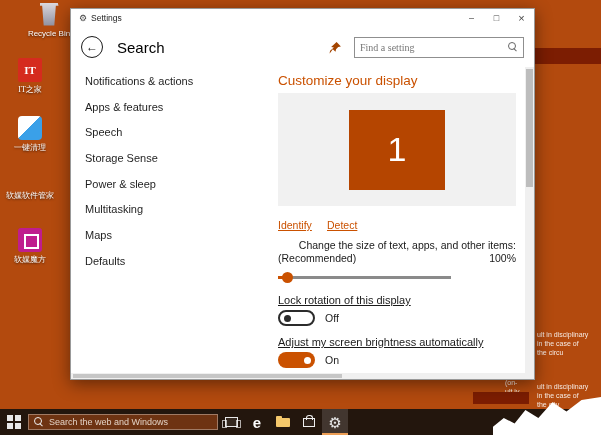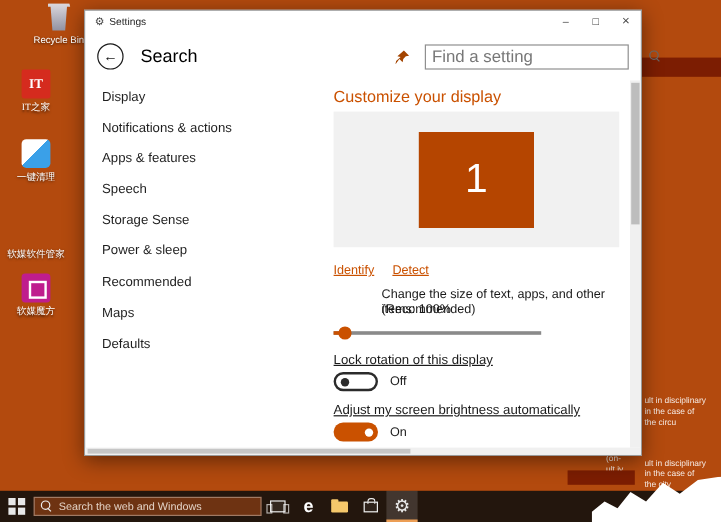--- a/index.html
+++ b/index.html
@@ -13,21 +13,21 @@
   #frag-a { left:537px; top:330px; }
   #frag-b { left:537px; top:382px; }
   #frag-c { left:505px; top:378px; }
   .redact { position:absolute; background:var(--redaction,#7c1d02); z-index:1; }
   #redact-1 { left:519px; top:48px; width:82px; height:16px; }
   #redact-2 { left:473px; top:392px; width:56px; height:12px; }
 
   
   .dicon { position:absolute; left:4px; width:52px; text-align:center; z-index:2; cursor:default; }
   #dicon-0 { top:2px;margin-left:19px; } #dicon-1 { top:58px;font-family:Liberation Serif, serif; } #dicon-2 { top:116px; }
-  #dicon-3 { top:180px; } #dicon-4 { top:228px; }
+  #dicon-3 { top:164px; } #dicon-4 { top:228px; }
   .dicon .ic { margin:0 auto; width:24px; height:24px; display:flex; align-items:center; justify-content:center; }
   .dicon .lbl { margin-top:3px; font-size:8px; color:#fff; text-shadow:0 1px 2px rgba(0,0,0,.65); line-height:9px; }
   .ic-bin { width:19px; height:23px; background:linear-gradient(180deg,#dfe4ef,#8d97ad);
             clip-path:polygon(4% 0,96% 0,100% 14%,86% 14%,78% 100%,22% 100%,14% 14%,0 14%); opacity:.92; }
   .ic-it  { background:#d52b1e; color:#fff; font-weight:bold; font-size:11px; border-radius:2px; }
   .ic-clean { border-radius:4px; background:linear-gradient(135deg,#ffffff 46%,#3aa0e8 46%); }
   .ic-grid { display:grid; grid-template-columns:11px 11px; grid-template-rows:11px 11px; gap:2px; }
   .ic-grid i { display:block; border-radius:2px; }
   .ic-grid i:nth-child(1){background:#43a047;} .ic-grid i:nth-child(2){background:#fbc02d;}
   .ic-grid i:nth-child(3){background:#1e88e5;} .ic-grid i:nth-child(4){background:#e53935;}
@@ -45,42 +45,42 @@
         font-size:9px; color:#444; cursor:default; }
   .wc.close { font-size:11px; }
 
   #header { height:40px; display:flex; align-items:center; padding:0 10px; }
   #back-btn { width:22px; height:22px; border:1.5px solid #1a1a1a; border-radius:50%;
               display:flex; align-items:center; justify-content:center; font-size:12px; color:#1a1a1a; }
   #page-title { font-size:15px; color:#000; margin-left:14px; }
   #hdr-spacer { flex:1; }
   #pin { margin-right:12px; display:flex; }
   #find-box { width:170px; height:21px; border:1px solid #8f8f8f; display:flex; align-items:center; padding:0 5px; }
-  #find-box input { flex:1; border:none; outline:none; font-size:14px; color:#333; background:transparent;
-                    font-family:Liberation Sans, sans-serif; }
+  #find-box input { flex:1; border:none; outline:none; font-size:10px; color:#333; background:transparent;
+                    font-family:Liberation Serif, serif; }
   #find-box input::placeholder { color:#777; }
   .mag { position:relative; width:10px; height:10px; flex:0 0 auto; }
   .mag::before { content:""; position:absolute; left:0; top:0; width:6px; height:6px;
                  border:1.3px solid #666; border-radius:50%; }
   .mag::after { content:""; position:absolute; left:6px; top:6px; width:4px; height:1.4px;
                 background:#666; transform:rotate(45deg); transform-origin:0 0; }
 
   #win-body { position:absolute; left:0; top:58px; right:0; bottom:6px; }
   #sidebar { position:absolute; left:0; top:2px; width:190px; bottom:0; overflow:hidden; }
   .side-item { height:25.7px; line-height:25.7px; padding-left:14px; font-size:11px; color:#1f1f1f; cursor:default; }
 
-  #content { position:absolute; left:207px; right:18px; top:0; bottom:0; }
+  #content { position:absolute; left:207px; right:18px; top:0; bottom:0;text-align:right; }
   #cust-heading { position:absolute; top:6px; font-size:13.5px; color:var(--accent,#ca5100); }
   #preview { position:absolute; top:26px; left:0; right:0; height:113px; background:#f1f1f1;
              display:flex; align-items:center; justify-content:center; }
   #monitor { width:96px; height:80px; background:var(--monitor_fill,#b54500); color:#fff;
              display:flex; align-items:center; justify-content:center; font-size:34px; }
   .link { position:absolute; top:152px; font-size:10.5px; color:var(--accent,#ca5100); text-decoration:underline; cursor:pointer; }
   #identify { left:0; } #detect { left:49px; }
-  .scale-line { position:absolute; font-size:10.5px; color:#1a1a1a; line-height:13px;margin-left:40px; }
+  .scale-line { position:absolute; font-size:10.5px; color:#1a1a1a; line-height:13px; }
   #scale-1 { top:172px; } #scale-2 { top:185px; }
   #slider { position:absolute; top:204px; left:0; width:173px; height:12px; }
   #slider .track { position:absolute; left:0; right:0; top:5px; height:3px; background:#8a8a8a; }
   #slider .fill  { position:absolute; left:0; width:9px; top:5px; height:3px; background:var(--accent,#ca5100); }
   #slider .thumb { position:absolute; left:4px; top:1px; width:11px; height:11px; border-radius:50%;
                    background:var(--accent,#ca5100); }
   .setting-label { position:absolute; font-size:11px; color:#1a1a1a;text-decoration:underline; }
   #lock-label { top:227px; } #bright-label { top:269px; }
   .toggle-row { position:absolute; display:flex; align-items:center; }
   #lock-row { top:243px; } #bright-row { top:285px; }
@@ -200,27 +200,26 @@
       </svg>
     </div>
     <div id="find-box">
       <input type="text" placeholder="Find a setting" style="">
       <span class="mag"></span>
     </div>
   </div>
 
   <div id="win-body">
     <div id="sidebar">
-      <div class="side-item">Display</div>
       <div class="side-item">Notifications &amp; actions</div>
       <div class="side-item">Apps &amp; features</div>
       <div class="side-item">Speech</div>
       <div class="side-item">Storage Sense</div>
       <div class="side-item">Power &amp; sleep</div>
-      <div class="side-item">Recommended</div>
+      <div class="side-item">Multitasking</div>
       <div class="side-item">Maps</div>
       <div class="side-item">Defaults</div>
 
     </div>
 
     <div id="content">
       <div id="cust-heading">Customize your display</div>
       <div id="preview">
         <div id="monitor">1</div>
       </div>

